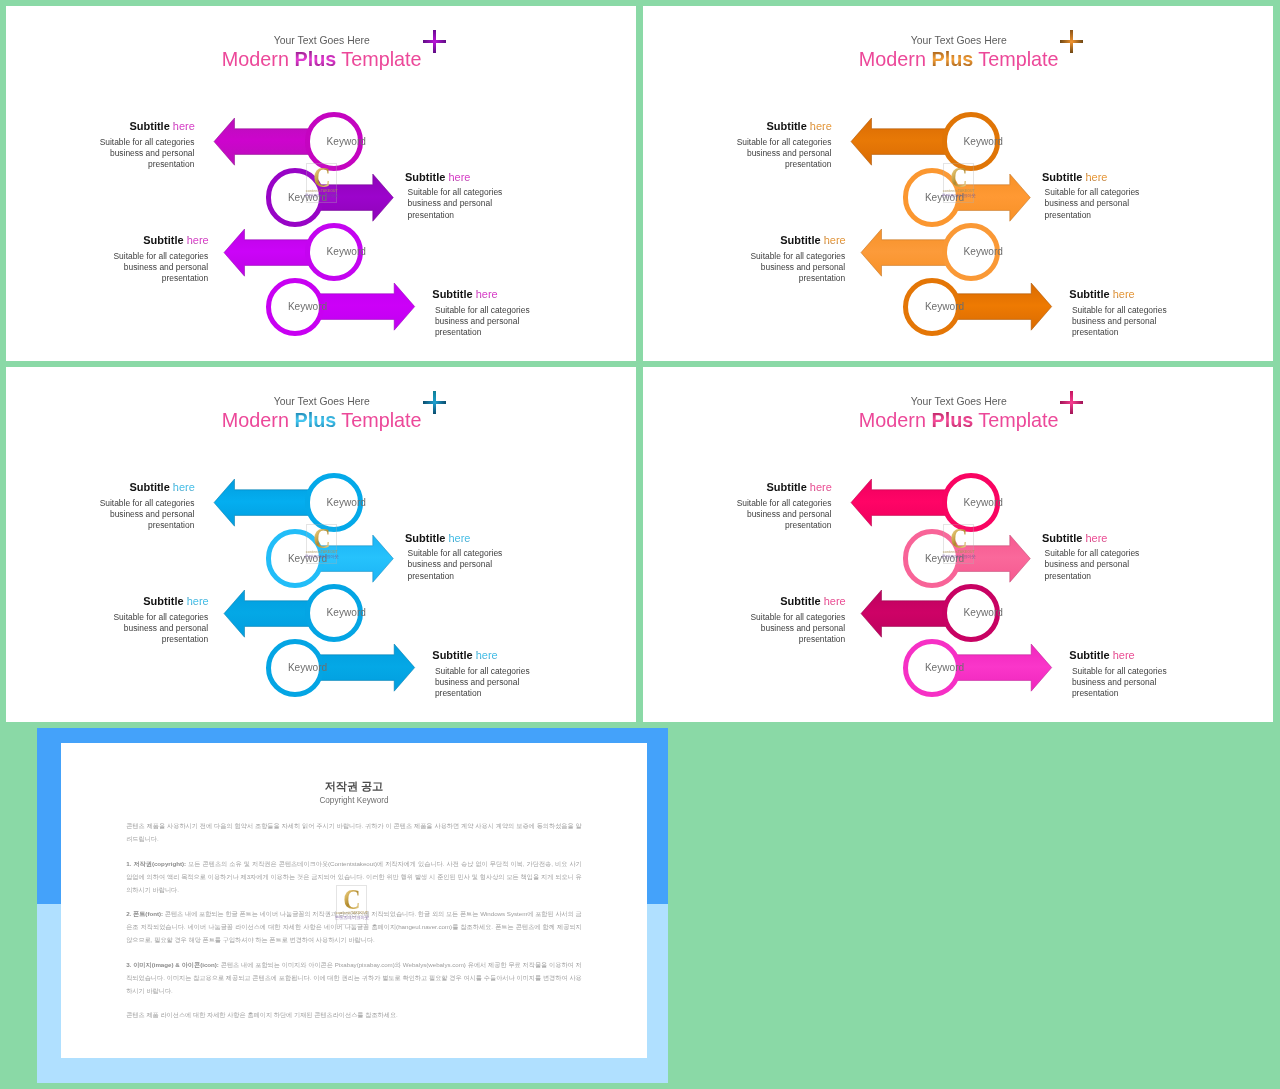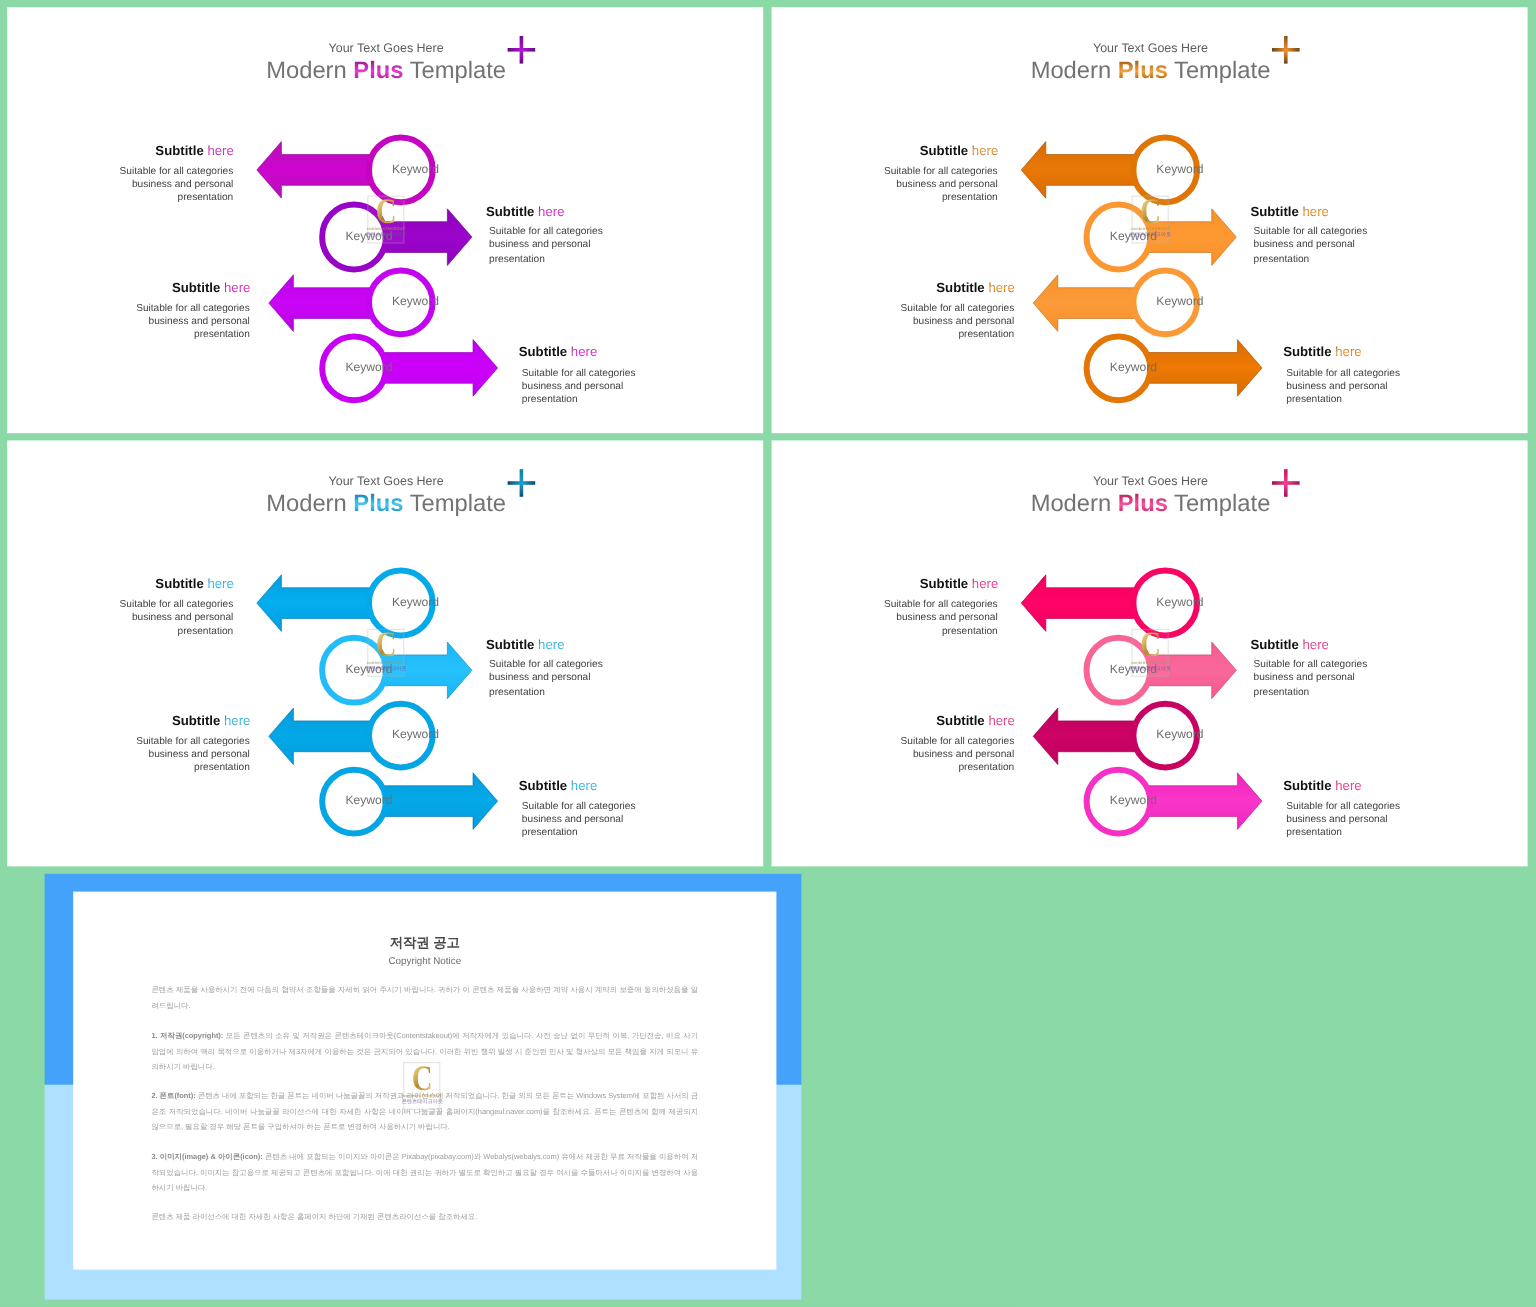--- a/index.html
+++ b/index.html
@@ -12,21 +12,21 @@
 .s3{left:6px;top:367px;width:630px;height:355px;}
 .s4{left:643px;top:367px;width:630px;height:355px;}
 .s5{left:17px;top:728px;width:631px;height:430px;background:transparent;margin-left:20px;}
 
 
 .hdr{position:absolute;left:0;top:0;width:100%;}
 .eyebrow{position:absolute;left:0;width:631.5px;top:27.5px;text-align:center;
  font-size:10.4px;color:#5d5d5d;letter-spacing:0px;line-height:13px;}
 .titleline{position:absolute;left:0;width:631.5px;top:40.4px;text-align:center;
  font-size:19.8px;color:#5b5b5b;font-weight:400;white-space:nowrap;line-height:26px;}
-.titleline .tk{color:#737373;}
+.titleline .tk{color:#ec4899;}
 .titleline .tk2{-webkit-background-clip:text;background-clip:text;color:transparent;font-weight:700;}
 .plusmark{position:absolute;width:23px;height:23px;}
 .plusmark i{position:absolute;display:block;}
 .plusmark i.h{left:0;top:9.8px;width:23px;height:3.4px;}
 .plusmark i.v{left:9.8px;top:0;width:3.4px;height:23px;}
 
 
 .row{position:absolute;left:0;width:100%;height:0;}
 .arrow{position:absolute;}
 .circ{position:absolute;border-radius:50%;background:#fff;box-sizing:border-box;}
@@ -533,21 +533,21 @@
      <div class="t1">contentsTAKEOUT</div>
      <div class="t2">콘텐츠테이크아웃</div>
       </div>
     </div>
   <div class="slide s5" id="sl4">
     <div class="cp-frame">
       <div class="cp-top" style="background: rgb(68, 162, 250);"></div>
       <div class="cp-bot" style="background: rgb(176, 224, 255);"></div>
       <div class="cp-page">
         <div class="cp-title">저작권 공고</div>
-        <div class="cp-subtitle">Copyright Notice</div>
+        <div class="cp-subtitle">Copyright Keyword</div>
         <div class="cp-body">
             <p>콘텐츠 제품을 사용하시기 전에 다음의 협약서 조항들을 자세히 읽어 주시기 바랍니다. 귀하가 이 콘텐츠 제품을 사용하면 계약 사용시 계약의 보증에 동의하셨음을 알려드립니다.</p>
             <p><b>1. 저작권(copyright):</b> 모든 콘텐츠의 소유 및 저작권은 콘텐츠테이크아웃(Contentstakeout)에 저작자에게 있습니다. 사전 승낝 없이 무단적 이복, 가단전송, 비요 사기 암업에 의하여 얙리 목적으로 이용하거나 제3자에게 이용하는 것은 금지되어 있습니다. 이러한 위반 행위 발생 시 준인된 민사 및 형사상의 모든 책임을 지게 되오니 유의하시기 바랍니다.</p>
             <p><b>2. 폰트(font):</b> 콘텐츠 내에 포함되는 한글 폰트는 네이버 나눔글꼴의 저작권과 라이선스에 저작되었습니다. 한글 외의 모든 폰트는 Windows System에 포함된 사서의 금은조 저작되었습니다. 네이버 나눔글꼴 라이선스에 대한 자세한 사항은 네이버 나눔글꼴 홈페이지(hangeul.naver.com)를 참조하세요. 폰트는 콘텐츠에 함께 제공되지 않으므로, 필요할 경우 해당 폰트를 구입하셔야 하는 폰트로 변경하여 사용하시기 바랍니다.</p>
             <p><b>3. 이미지(image) &amp; 아이콘(icon):</b> 콘텐츠 내에 포함되는 이미지와 아이콘은 Pixabay(pixabay.com)와 Webalys(webalys.com) 유에서 제공한 무료 저작물을 이용하여 저작되었습니다. 이미지는 참고용으로 제공되고 콘텐츠에 포함됩니다. 이에 대한 권리는 귀하가 별도로 확인하고 필요할 경우 여시를 수들아서나 이미지를 변경하여 사용하시기 바랍니다.</p>
             <p>콘텐츠 제품 라이선스에 대한 자세한 사항은 홈페이지 하단에 기재된 콘텐츠라이선스를 참조하세요.</p>
           </div>
       </div>
     </div>
   <div class="wm" style="left: 299.4px; top: 157.3px;">

